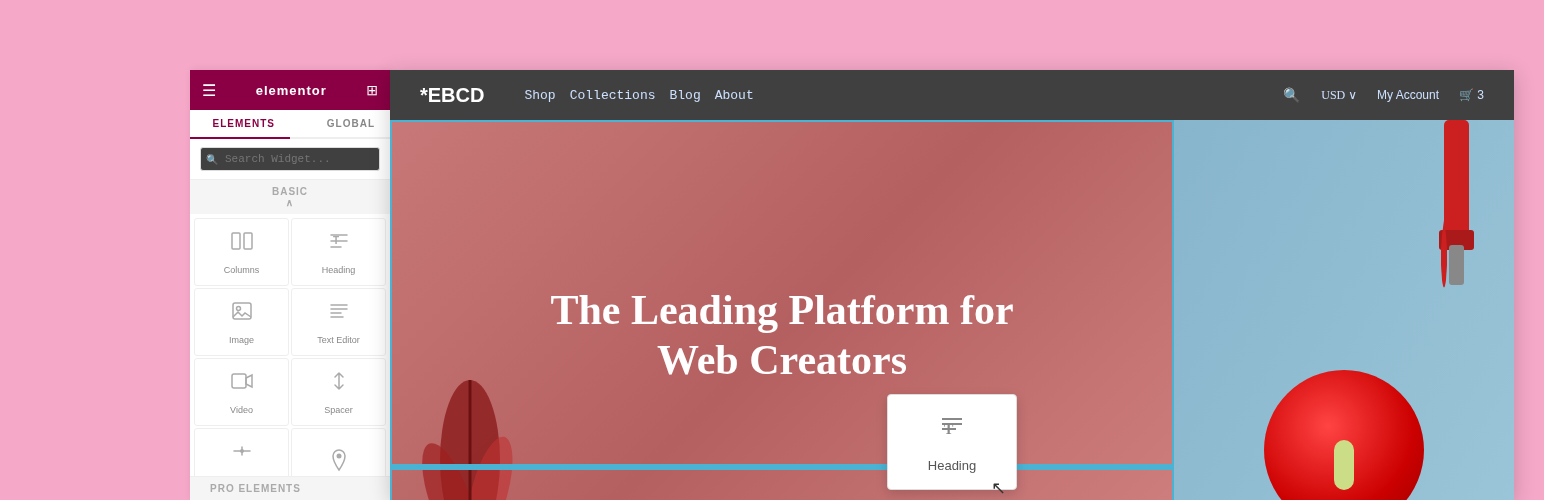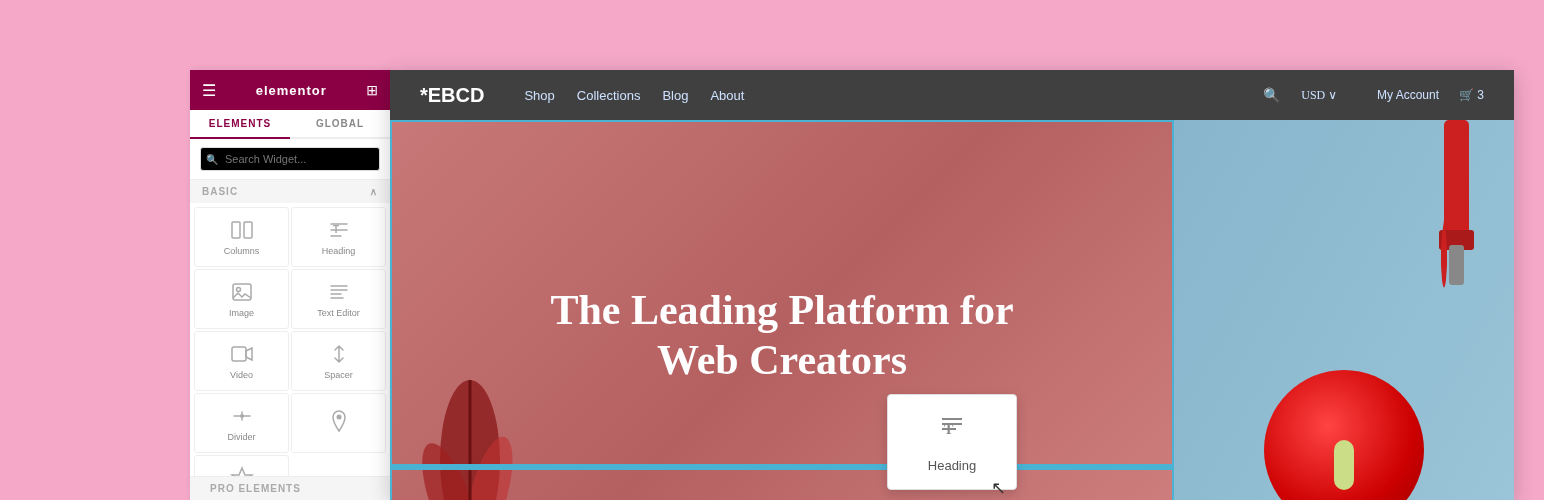--- a/index.html
+++ b/index.html
@@ -39,22 +39,22 @@
       font-size: 14px;
     }
 
     .sidebar-tabs {
       display: flex;
       border-bottom: 2px solid #eee;
     }
 
     .sidebar-tab {
       flex: 1;
-      text-align: center;
-      padding: 8px 0;
+      text-align: right;
+      padding: 8px 15px;
       font-size: 10px;
       font-weight: bold;
       letter-spacing: 1px;
       color: #888;
       cursor: pointer;
       text-transform: uppercase;
     }
 
     .sidebar-tab.active {
       color: #8b0045;
@@ -67,21 +67,22 @@
       border-bottom: 1px solid #eee;
     }
 
     .sidebar-search input {
       width: 100%;
       padding: 5px 8px 5px 24px;
       border: 1px solid #ddd;
       border-radius: 3px;
       font-size: 11px;
       color: #aaa;
-      background: #000000;
+      background: #404040;
+      font-family: Liberation Mono, monospace;
     }
 
     .search-wrapper {
       position: relative;
     }
 
     .search-wrapper::before {
       content: "🔍";
       position: absolute;
       left: 6px;
@@ -95,20 +96,21 @@
       display: flex;
       justify-content: space-between;
       align-items: center;
       padding: 6px 12px;
       background: #f5f5f5;
       font-size: 10px;
       font-weight: bold;
       color: #aaa;
       letter-spacing: 1px;
       text-transform: uppercase;
+      flex-direction: column;
     }
 
     .sidebar-widgets {
       display: grid;
       grid-template-columns: 1fr 1fr;
       padding: 4px;
       gap: 2px;
       overflow-y: auto;
       flex: 1;
     }
@@ -132,20 +134,21 @@
       height: 24px;
       display: flex;
       align-items: center;
       justify-content: center;
     }
 
     .widget-label {
       font-size: 9px;
       color: #888;
       text-align: center;
+      margin-top: 8px;
     }
 
     .pro-section-header {
       padding: 6px 20px;
       background: #f5f5f5;
       font-size: 10px;
       font-weight: bold;
       color: #aaa;
       letter-spacing: 1px;
       text-transform: uppercase;
@@ -163,22 +166,23 @@
 
     .site-logo {
       color: #fff;
       font-size: 20px;
       font-weight: bold;
       margin-right: 40px;
     }
 
     .site-nav {
       display: flex;
-      gap: 22px;
+      gap: 14px;
       flex: 1;
+      font-family: Liberation Mono, monospace;
     }
 
     .site-nav-item {
       color: #cce0ff;
       font-size: 13px;
       cursor: pointer;
     }
 
     .site-header-right {
       display: flex;
@@ -193,21 +197,20 @@
 
     .site-header-currency {
       color: #cce0ff;
       font-size: 12px;
       font-family: Liberation Serif, serif;
     }
 
     .site-header-account {
       color: #cce0ff;
       font-size: 12px;
-      margin-left: 20px;
     }
 
     .site-header-cart {
       color: #cce0ff;
       font-size: 12px;
     }
 
     .hero-section {
       display: flex;
       width: 100%;

